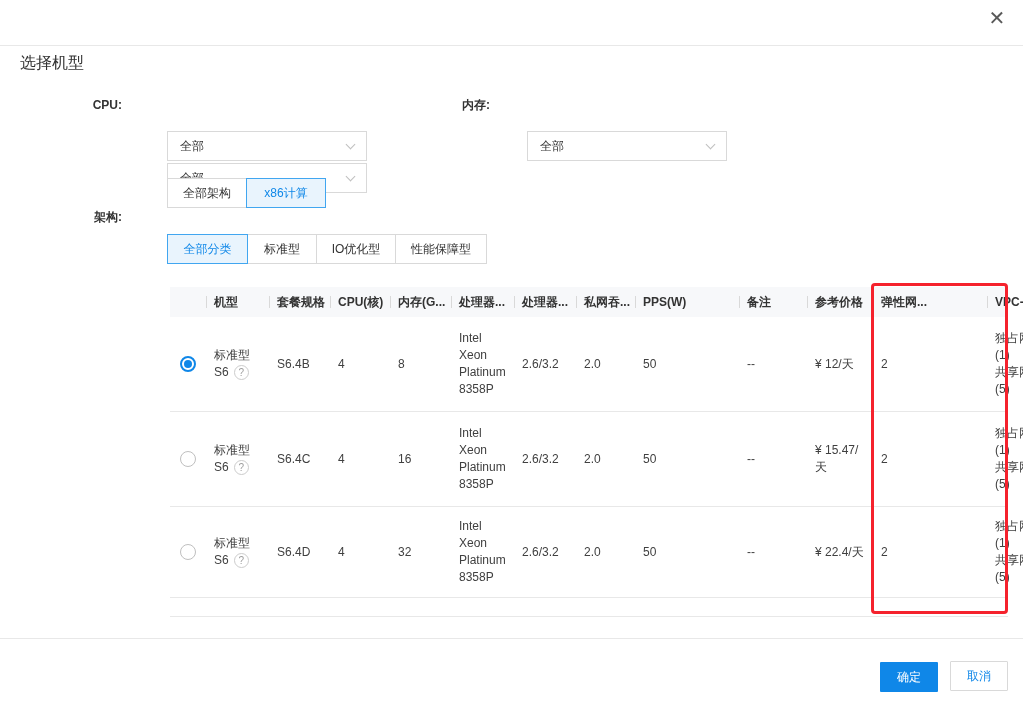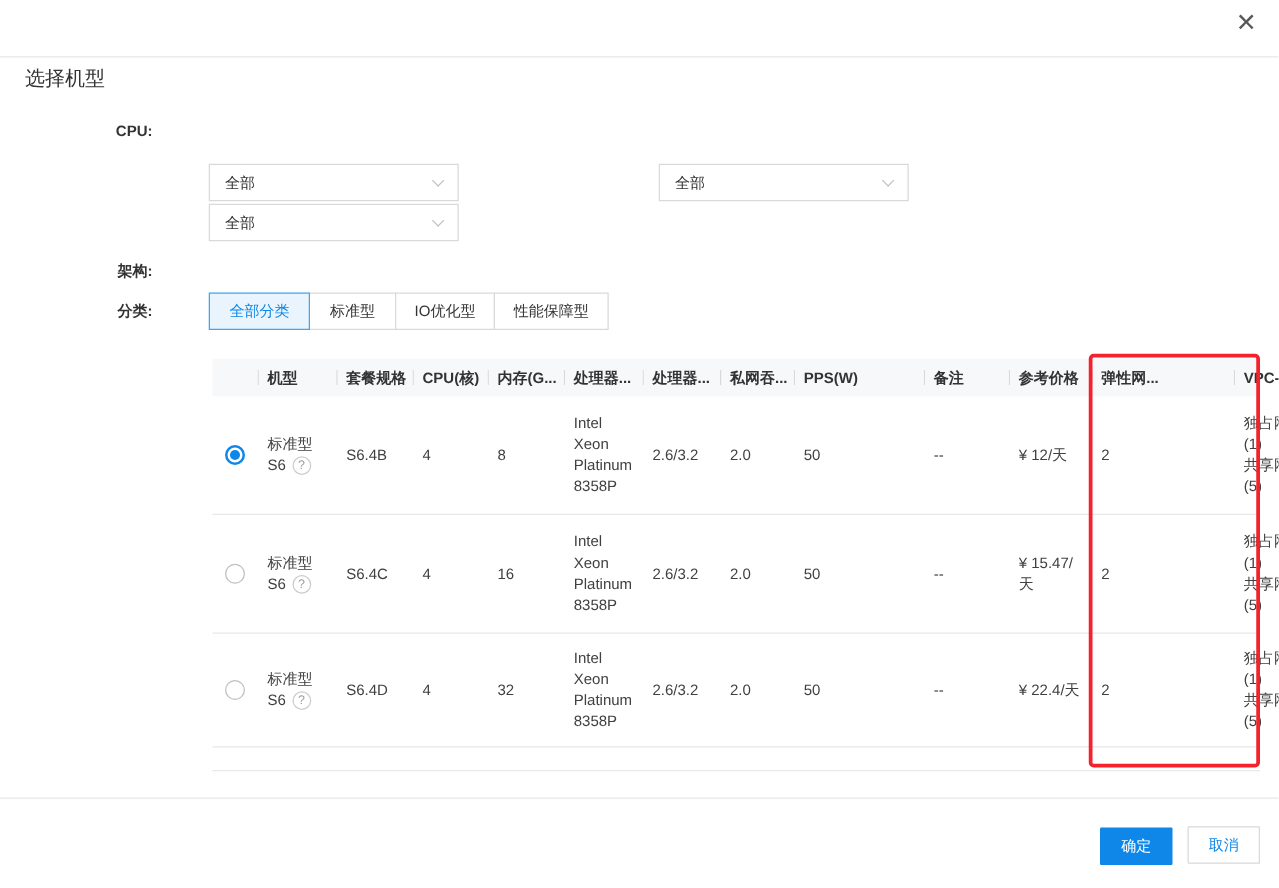--- a/index.html
+++ b/index.html
@@ -60,33 +60,37 @@
   <div class="dlg-title">选择机型</div>
   <div class="close-btn">✕</div>
   <div class="divider div-top"></div>
 
   <div class="flabel" style="left:20px; top:90px;">CPU:</div>
   <div class="select" style="left:167px; top:90px;">
     <span>全部</span>
     <span class="chevron"></span>
   </div>
 
+  <div class="flabel" style="left:388px; top:90px;">内存:</div>
   <div class="select" style="left:527px; top:90px;">
     <span>全部</span>
     <span class="chevron"></span>
   </div>
 
   <div class="select" style="left:167px; top:122px;">
     <span>全部</span>
     <span class="chevron"></span>
   </div>
 
   <div class="flabel" style="left:20px; top:178px;margin-top:24px;">架构:</div>
-
-  <div class="flabel" style="left:20px; top:234px;">分类:</div>
+  <div class="seg-group" style="left:167px; top:178px;">
+    <div class="seg" style="width:80px;">全部架构</div>
+    <div class="seg sel" style="width:80px;">x86计算</div>
+  </div>
+
   <div class="seg-group" style="left:167px; top:234px;">
     <div class="seg sel" style="width:81px;">全部分类</div>
     <div class="seg" style="width:70px;">标准型</div>
     <div class="seg" style="width:80px;">IO优化型</div>
     <div class="seg" style="width:92px;">性能保障型</div>
   </div>
 
   <div class="tbl">
     <div class="thead">
       <div class="th c0"></div>

